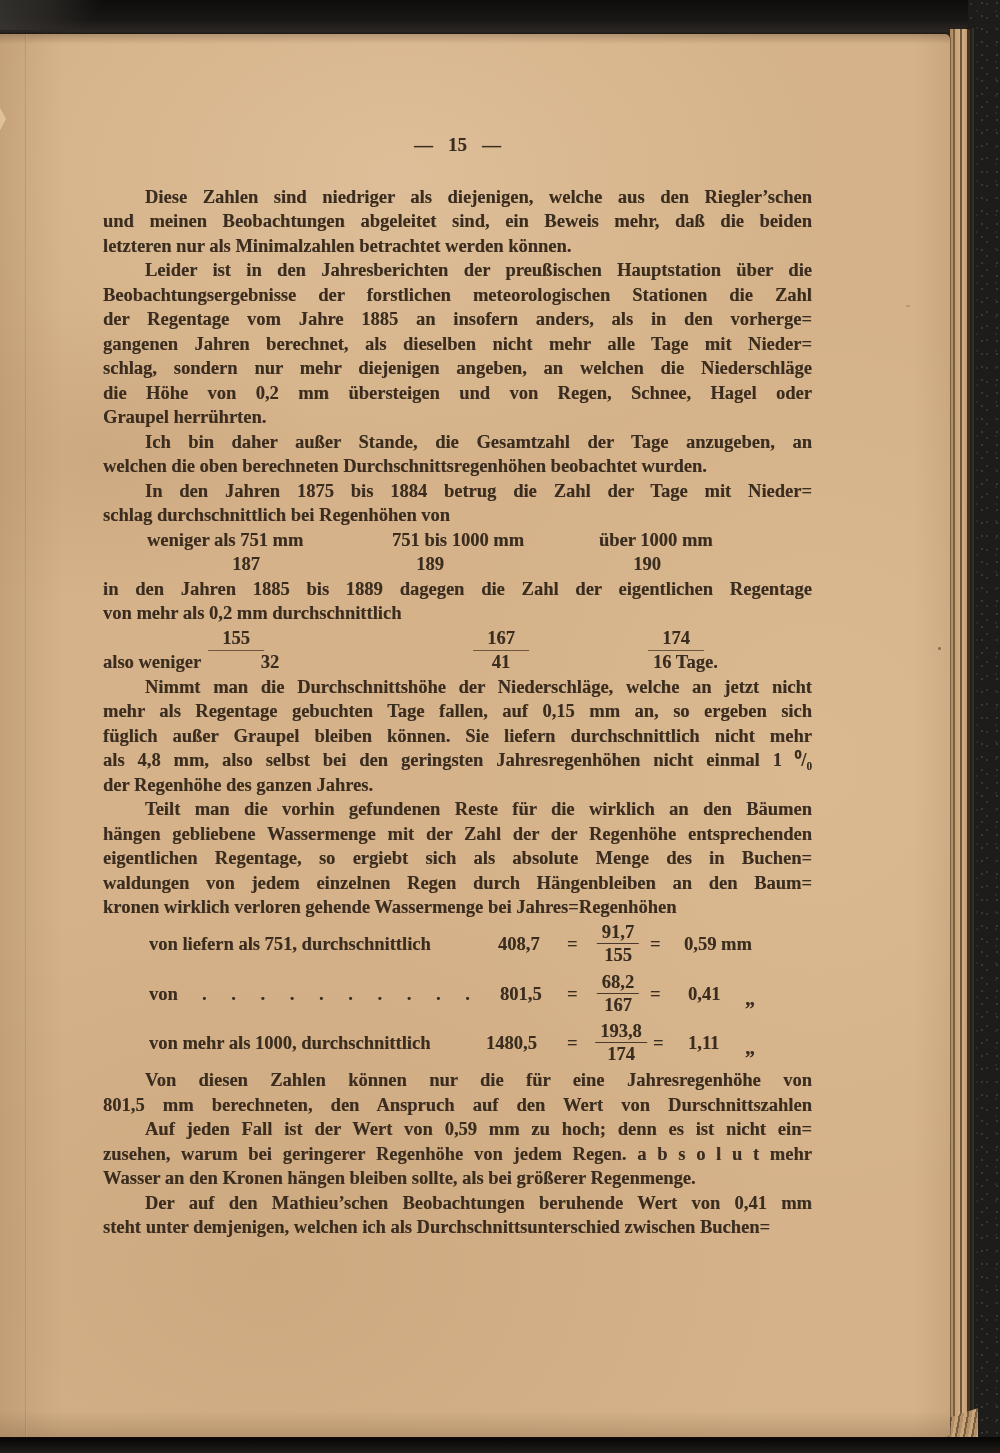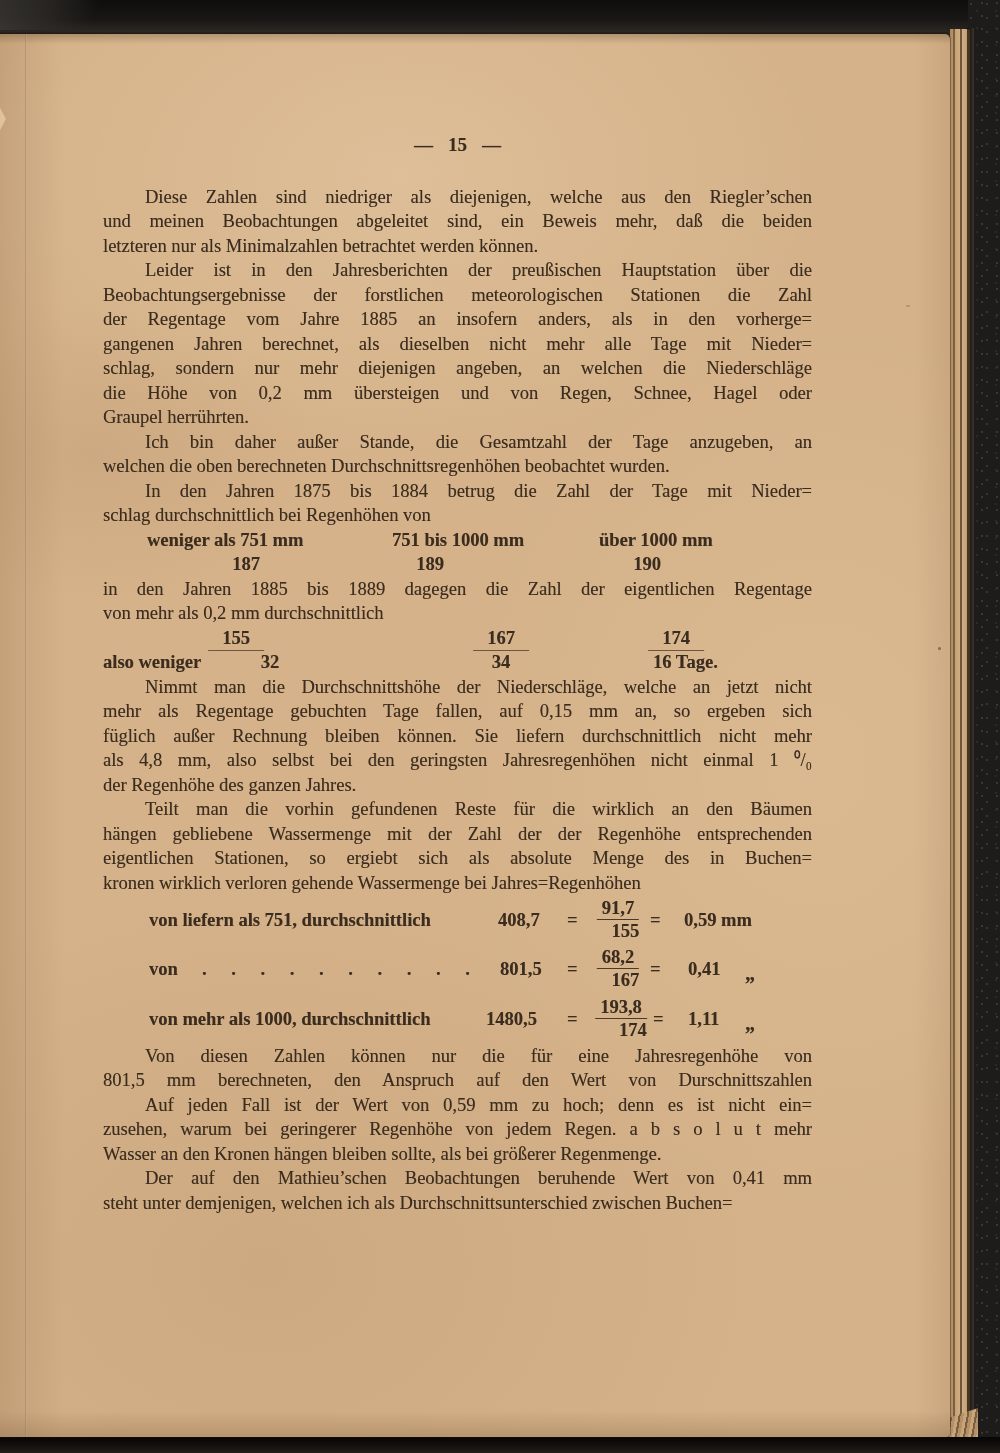--- a/index.html
+++ b/index.html
@@ -54,21 +54,21 @@
     box-shadow:0 0 0 1px rgba(40,26,14,0.35);
   }
   .crease{position:absolute;left:25px;top:0;width:2px;height:100%;
     background:linear-gradient(90deg,rgba(92,66,40,0.28),rgba(236,210,176,0.30));}
   .notch{position:absolute;left:-1px;top:72px;width:7px;height:26px;background:#e6c9a2;
     clip-path:polygon(0 0,100% 50%,0 100%);opacity:.8;}
   .speck{position:absolute;background:rgba(70,52,38,0.55);border-radius:2px;}
   
   .content{position:absolute;left:103px;top:0;width:709px;color:#3a2d20;}
   .line{
-    font-size:18.5px;line-height:24.5px;height:24.5px;font-weight:400;
+    font-size:18.5px;line-height:24.5px;height:24.5px;font-weight:700;
     text-align:justify;text-align-last:justify;overflow:hidden;
     text-shadow:0.3px 0.3px 0.6px rgba(74,52,30,0.45);
   }
   .line.end{text-align-last:left;}
   .line.ind{text-indent:42px;}
   .header-line{
     margin-top:99px;margin-bottom:27px;height:24.5px;line-height:24.5px;
     display:flex;justify-content:center;align-items:center;gap:15px;
     font-size:19px;font-weight:700;color:#3a2d20;
     text-shadow:0.3px 0.3px 0.6px rgba(74,52,30,0.45);
@@ -77,21 +77,21 @@
   .t-row{position:relative;height:24.5px;font-size:18.5px;line-height:24.5px;font-weight:700;
     text-shadow:0.3px 0.3px 0.6px rgba(74,52,30,0.45);}
   .t-row .abs{position:absolute;white-space:nowrap;}
   .ctr{transform:translateX(-50%);}
   .underlined{border-bottom:1.6px solid #6d573e;padding:0 14px 0 14px;}
   
   .f-row{position:relative;height:49.5px;font-size:18.5px;font-weight:700;
     text-shadow:0.3px 0.3px 0.6px rgba(74,52,30,0.45);}
   .f-row .abs{position:absolute;top:50%;transform:translateY(-50%);white-space:nowrap;}
   .f-row .abs.ctr2{transform:translate(-50%,-50%);}
-  .frac{display:inline-flex;flex-direction:column;align-items:flex-end;line-height:21px;}
+  .frac{display:inline-flex;flex-direction:column;align-items:center;line-height:21px;}
   .frac .num{border-bottom:1.6px solid #4a3a2b;padding:0 5px 0 5px;}
   .frac .den{padding-top:1px;}
   .dots{word-spacing:18px;letter-spacing:1px;}
   .ditto{font-size:20px;}
 </style>
 </head>
 <body>
 
 <div class="scene">
   <div class="top-strip"></div>
@@ -151,33 +151,34 @@
 
       <div class="t-row">
         <span class="abs ctr underlined" style="left:133px">155</span>
         <span class="abs ctr underlined" style="left:398px">167</span>
         <span class="abs ctr underlined" style="left:573px">174</span>
       </div>
 
       <div class="t-row">
         <span class="abs" style="left:0px">also weniger</span>
         <span class="abs ctr" style="left:167px">32</span>
-        <span class="abs ctr" style="left:398px">34</span>
+        <span class="abs ctr" style="left:398px">41</span>
         <span class="abs" style="left:550px">16 Tage.</span>
       </div>
 
       <div class="line ind">Nimmt man die Durchschnittshöhe der Niederschläge, welche an jetzt nicht</div>
       <div class="line">mehr als Regentage gebuchten Tage fallen, auf 0,15 mm an, so ergeben sich</div>
-      <div class="line">füglich außer Rechnung bleiben können. Sie liefern durchschnittlich nicht mehr</div>
+      <div class="line">füglich außer Graupel bleiben können. Sie liefern durchschnittlich nicht mehr</div>
       <div class="line">als 4,8 mm, also selbst bei den geringsten Jahresregenhöhen nicht einmal 1 ⁰/₀</div>
       <div class="line end">der Regenhöhe des ganzen Jahres.</div>
 
       <div class="line ind">Teilt man die vorhin gefundenen Reste für die wirklich an den Bäumen</div>
       <div class="line">hängen gebliebene Wassermenge mit der Zahl der der Regenhöhe entsprechenden</div>
-      <div class="line">eigentlichen Stationen, so ergiebt sich als absolute Menge des in Buchen=</div>
+      <div class="line">eigentlichen Regentage, so ergiebt sich als absolute Menge des in Buchen=</div>
+      <div class="line">waldungen von jedem einzelnen Regen durch Hängenbleiben an den Baum=</div>
       <div class="line end">kronen wirklich verloren gehende Wassermenge bei Jahres=Regenhöhen</div>
 
       <div class="f-row">
         <span class="abs" style="left:46px">von liefern als 751, durchschnittlich</span>
         <span class="abs" style="left:395px">408,7</span>
         <span class="abs" style="left:464px">=</span>
         <span class="abs ctr2 frac" style="left:515px">
           <span class="num">91,7</span>
           <span class="den">155</span>
         </span>

